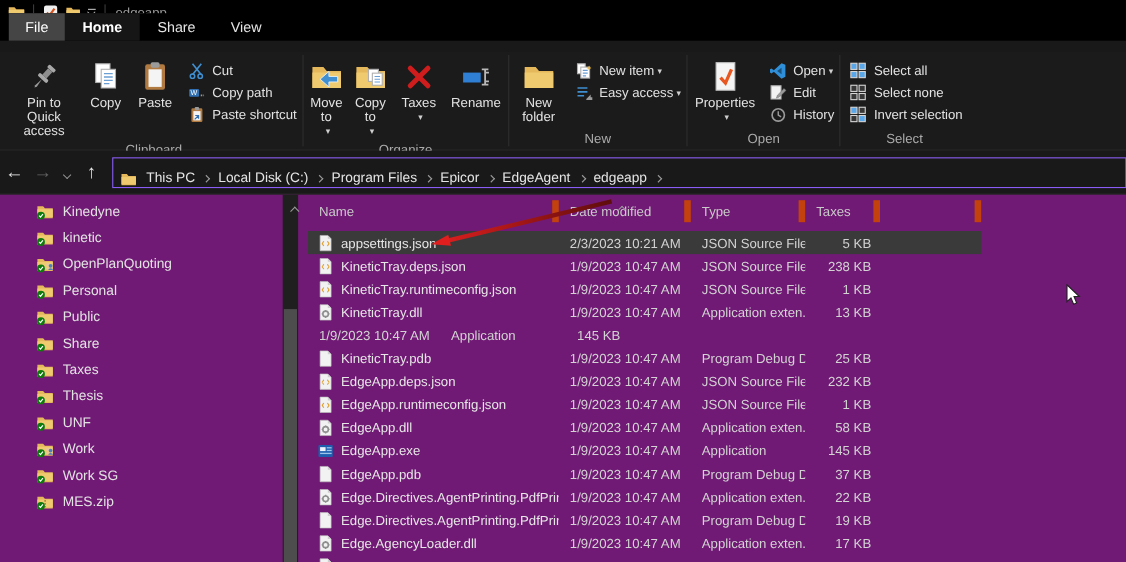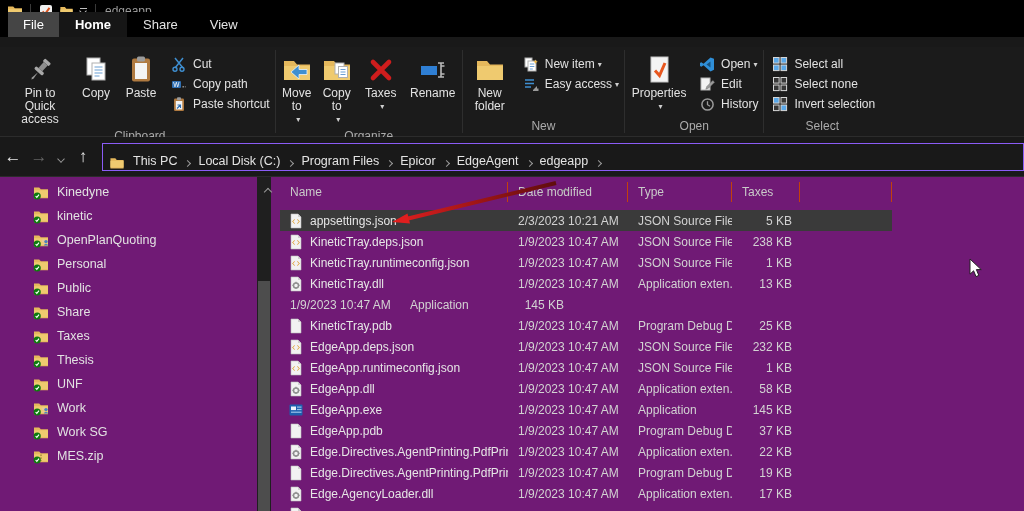--- a/index.html
+++ b/index.html
@@ -59,21 +59,21 @@
   .sideitem { height:24px; display:flex; align-items:center; padding-left:33px; color:#e2e2e2; font-size:12.5px; }
   .sideitem .sicon { width:17px; height:16px; margin-right:7px; position:relative; flex:none; }
   .side-scroll { position:absolute; left:257px; top:0; width:14px; height:334px; background:#1f1f1f; }
   .side-scroll .thumb { position:absolute; left:1px; top:104px; width:12px; height:230px; background:#4d4d4d; }
   .side-scroll .up { position:absolute; left:4px; top:6px; }
   .side-scroll .chev { border-color:#9a9a9a; }
 
   
   .filelist { position:absolute; left:280px; top:0; width:744px; height:334px; }
   .flheader { position:absolute; left:0; top:0; height:30px; display:flex; align-items:center; }
-  .hcell { height:20px; line-height:20px; font-size:12px; color:#c9c9c9; border-right:1px solid #c2410c;
+  .hcell { height:20px; line-height:20px; font-size:12px; color:#c9c9c9; border-right:6px solid #c2410c;
            padding-left:10px; white-space:nowrap; overflow:hidden; }
   .sortmark { position:absolute; left:283px; top:3px; }
   .sortmark .chev { border-color:#9a9a9a; width:5px; height:5px; }
   .flrows { position:absolute; left:0; top:33px; width:612px; }
   .flrow { height:21px; display:flex; align-items:center; }
   .flrow.selected { background:#3a3a3a; }
   .fcell { font-size:12px; color:#d2d2d2; white-space:nowrap; overflow:hidden; }
   .fc-name { width:228px; color:#e6e6e6; display:flex; align-items:center; padding-left:8px; }
   .fc-name .ficon { width:16px; height:16px; margin-right:6px; flex:none; }
   .fc-date { width:120px; padding-left:10px; }

